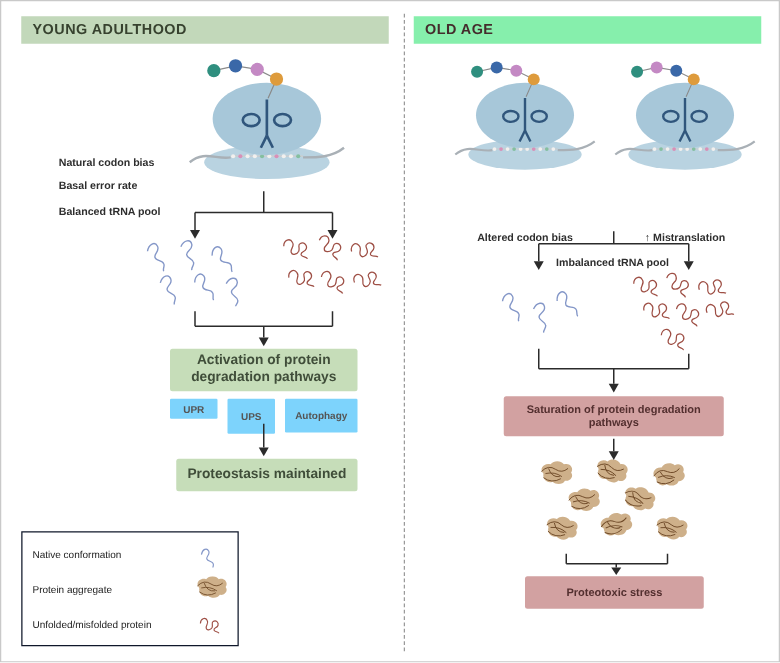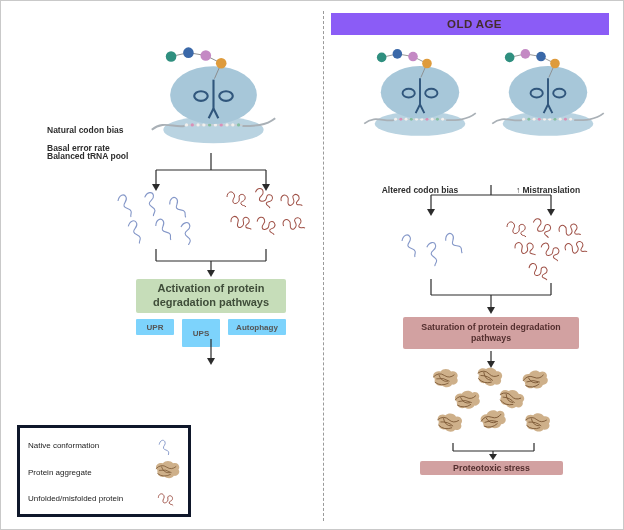--- a/index.html
+++ b/index.html
@@ -1,45 +1,46 @@
 <!DOCTYPE html>
 <html><head>
 <meta charset="utf-8">
 <style>
   html,body{margin:0;padding:0;background:#fff;font-family:"Liberation Sans",sans-serif;}
   .canvas{position:relative;width:624px;height:530px;background:#ffffff;border:1px solid #c9c9c9;box-sizing:border-box;overflow:hidden;}
   .hdr{position:absolute;height:22px;line-height:22px;font-size:11.5px;font-weight:bold;letter-spacing:.4px;padding-left:9px;box-sizing:border-box;}
   .hdr-young{left:16px;top:12px;width:294px;background:#c2d8ba;color:#37422f;}
-  .hdr-old{left:330px;top:12px;width:278px;background:#8b5cf6;color:#442c2c;text-align:center;}
+  .hdr-old{left:330px;top:12px;width:278px;background:#86efac;color:#442c2c;}
   .divider{position:absolute;left:322px;top:10px;height:510px;width:0;border-left:1px dashed #9a9a9a;}
   .ann{position:absolute;font-size:8.5px;font-weight:bold;color:#2e2e2e;white-space:nowrap;margin-top:32px;}
   .ctr{text-align:center;}
   .gbox{position:absolute;background:#c6ddb9;color:#3f4d39;font-size:11px;font-weight:bold;display:flex;align-items:center;justify-content:center;text-align:center;border-radius:2px;padding:2px 6px;box-sizing:border-box;line-height:1.25;}
   .pbox{position:absolute;background:#d2a1a1;color:#532f2f;font-size:8.8px;font-weight:bold;display:flex;align-items:center;justify-content:center;text-align:center;border-radius:2px;padding:2px 6px;box-sizing:border-box;line-height:1.25;}
   .ybox{position:absolute;background:#7dd3fc;color:#555;font-size:8px;font-weight:bold;display:flex;align-items:center;justify-content:center;text-align:center;border-radius:1px;}
   .abs{position:absolute;}
-  .legend{position:absolute;left:16px;top:424px;width:174px;height:92px;border:3px solid #0f172a;background:#fff;box-sizing:border-box;display:flex;flex-direction:column;justify-content:space-around;padding:4px 8px;}
+  .legend{position:absolute;left:16px;top:424px;width:174px;height:92px;border:1px solid #0f172a;background:#fff;box-sizing:border-box;display:flex;flex-direction:column;justify-content:space-around;padding:4px 8px;}
   .legend-row{display:flex;align-items:center;justify-content:space-between;}
   .legend-label{font-size:8px;color:#222;}
   .arrows{position:absolute;left:0;top:0;pointer-events:none;}
   .arrow-line{stroke:#2b2b2b;stroke-width:1.2;fill:none;}
   .arrow-head{fill:#2b2b2b;stroke:none;}
   svg{display:block;}
 </style>
 </head>
 <body>
 
 <div class="canvas">
 
+  <div class="hdr hdr-young">YOUNG ADULTHOOD</div>
   <div class="hdr hdr-old">OLD AGE</div>
   <div class="divider"></div>
 
   <div class="ann" style="left:46px;top:92px;">Natural codon bias</div>
   <div class="ann" style="left:46px;top:110px;">Basal error rate</div>
-  <div class="ann" style="left:46px;top:118px;">Balanced tRNA pool</div>
+  <div class="ann" style="left:46px;top:131px;">Balanced tRNA pool</div>
 
   <div class="abs" style="left:145px;top:42px;">
     <svg width="135" height="108" viewBox="0 0 140 112">
       <ellipse cx="70" cy="90" rx="52" ry="14" fill="#b9d3e1"></ellipse>
       <path d="M6 90 c12 -10 22 -2 34 -4" stroke="#a9b0b6" stroke-width="2" fill="none"></path>
       <path d="M100 86 c12 0 24 0 34 -8" stroke="#a9b0b6" stroke-width="2" fill="none"></path>
       <path d="M40 85 H100" stroke="#c9ced2" stroke-width="1.4" fill="none"></path>
       <g>
         <circle cx="42" cy="85" r="1.7" fill="#f2f0ee"></circle>
           <circle cx="48" cy="85" r="1.7" fill="#d890b8"></circle>
@@ -89,21 +90,22 @@
         <path transform="translate(4,24) rotate(-8 11 10)" d="M3 10 c0 -5 5 -7 7 -3 c2 3 -2 5 -1 8 c1 3 5 1 6 -1 c1 -3 -1 -5 1 -6 c3 -2 6 1 5 4 c-1 3 -5 2 -4 5 c1 2 4 1 5 3"></path>
         <path transform="translate(30,26) rotate(10 11 10)" d="M3 10 c0 -5 5 -7 7 -3 c2 3 -2 5 -1 8 c1 3 5 1 6 -1 c1 -3 -1 -5 1 -6 c3 -2 6 1 5 4 c-1 3 -5 2 -4 5 c1 2 4 1 5 3"></path>
         <path transform="translate(56,26) rotate(-22 11 10)" d="M3 10 c0 -5 5 -7 7 -3 c2 3 -2 5 -1 8 c1 3 5 1 6 -1 c1 -3 -1 -5 1 -6 c3 -2 6 1 5 4 c-1 3 -5 2 -4 5 c1 2 4 1 5 3"></path>
       </g>
     </svg>
   </div>
 
   <div class="gbox" style="left:135px;top:278px;width:150px;height:34px;">Activation of protein degradation pathways</div>
   <div class="ybox" style="left:135px;top:318px;width:38px;height:16px;">UPR</div>
   <div class="ybox" style="left:181px;top:318px;width:38px;height:28px;">UPS</div>
-  <div class="ybox" style="left:227px;top:318px;width:58px;height:16px;">Autophagy</div>
+  <div class="ybox" style="left:227px;top:318px;width:58px;height:27px;">Autophagy</div>
+  <div class="gbox" style="left:140px;top:366px;width:145px;height:26px;">Proteostasis maintained</div>
 
   <div class="legend">
     <div class="legend-row">
       <span class="legend-label">Native conformation</span>
       <span>
         <svg width="26" height="20" viewBox="0 0 26 20">
             <g transform="translate(3,1) scale(0.72)">
               <path fill="none" stroke="#8497c8" stroke-width="1.3" d="M3 12 c1 -6 6 -8 8 -4 c2 4 -3 6 -2 9 c1 3 6 2 7 5 c1 2 -1 4 0 6"></path>
             </g>
           </svg>
@@ -193,20 +195,21 @@
       <path d="M26 14 L44 10 L62 13 L78 21 L71 37" stroke="#8a8a8a" stroke-width="1" fill="none"></path>
       <circle cx="26" cy="14" r="5.5" fill="#2f8f7f"></circle>
       <circle cx="44" cy="10" r="5.5" fill="#c489c4"></circle>
       <circle cx="62" cy="13" r="5.5" fill="#3a68a8"></circle>
       <circle cx="78" cy="21" r="5.5" fill="#de9b3c"></circle>
     </svg>
   </div>
 
   <div class="ann ctr" style="left:357px;top:152px;width:124px;">Altered codon bias</div>
   <div class="ann ctr" style="left:487px;top:152px;width:120px;">↑ Mistranslation</div>
+  <div class="ann ctr" style="left:399px;top:172px;width:180px;">Imbalanced tRNA pool</div>
 
   <div class="abs" style="left:394px;top:224px;">
     <svg width="72" height="50" viewBox="0 0 72 50">
       <g fill="none" stroke="#8497c8" stroke-width="1.1">
         <path transform="translate(4,4)" d="M3 12 c1 -6 6 -8 8 -4 c2 4 -3 6 -2 9 c1 3 6 2 7 5 c1 2 -1 4 0 6"></path>
         <path transform="translate(28,12) rotate(16 10 14)" d="M3 12 c1 -6 6 -8 8 -4 c2 4 -3 6 -2 9 c1 3 6 2 7 5 c1 2 -1 4 0 6"></path>
         <path transform="translate(48,2) rotate(-14 10 14)" d="M3 12 c1 -6 6 -8 8 -4 c2 4 -3 6 -2 9 c1 3 6 2 7 5 c1 2 -1 4 0 6"></path>
       </g>
     </svg>
   </div>
@@ -259,21 +262,21 @@
           <path fill="none" stroke="#6f4a28" stroke-width="0.9" d="M5 10 q7 -7 14 -2 q6 4 12 -1 M7 16 q8 6 17 1 M12 7 q3 9 11 8 M9 12 q9 -2 16 3"></path>
         </g>
         <g transform="translate(96,46) scale(0.82) rotate(6 17 12)">
           <path fill="#c9a77d" opacity="0.9" d="M7 12 c-5 -5 1 -11 7 -9 c3 -4 10 -4 13 0 c6 -2 10 4 7 8 c3 4 -1 9 -6 8 c-2 4 -9 4 -12 1 c-5 2 -10 -2 -9 -8z"></path>
           <path fill="none" stroke="#6f4a28" stroke-width="0.9" d="M5 10 q7 -7 14 -2 q6 4 12 -1 M7 16 q8 6 17 1 M12 7 q3 9 11 8 M9 12 q9 -2 16 3"></path>
         </g>
       </g>
     </svg>
   </div>
 
-  <div class="pbox" style="left:419px;top:460px;width:143px;height:14px;">Proteotoxic stress</div>
+  <div class="pbox" style="left:419px;top:460px;width:143px;height:26px;">Proteotoxic stress</div>
 
   <svg class="arrows" width="624" height="530">
     <path class="arrow-line" d="M210 152 V169 M155 169 H265 M155 169 V184 M265 169 V184 M155 248 V260 M265 248 V260 M155 260 H265 M210 260 V269 M210 338 V357"></path>
     <polygon class="arrow-head" points="151,183 159,183 155,190"></polygon>
     <polygon class="arrow-head" points="261,183 269,183 265,190"></polygon>
     <polygon class="arrow-head" points="206,269 214,269 210,276"></polygon>
     <polygon class="arrow-head" points="206,357 214,357 210,364"></polygon>
     <path class="arrow-line" d="M490 184 V194 M430 194 H550 M430 194 V208 M550 194 V208 M430 278 V294 M550 282 V294 M430 294 H550 M490 294 V306 M490 350 V360 M452 442 V450 M533 442 V450 M452 450 H533 M492 450 V453"></path>
     <polygon class="arrow-head" points="426,208 434,208 430,215"></polygon>
     <polygon class="arrow-head" points="546,208 554,208 550,215"></polygon>

